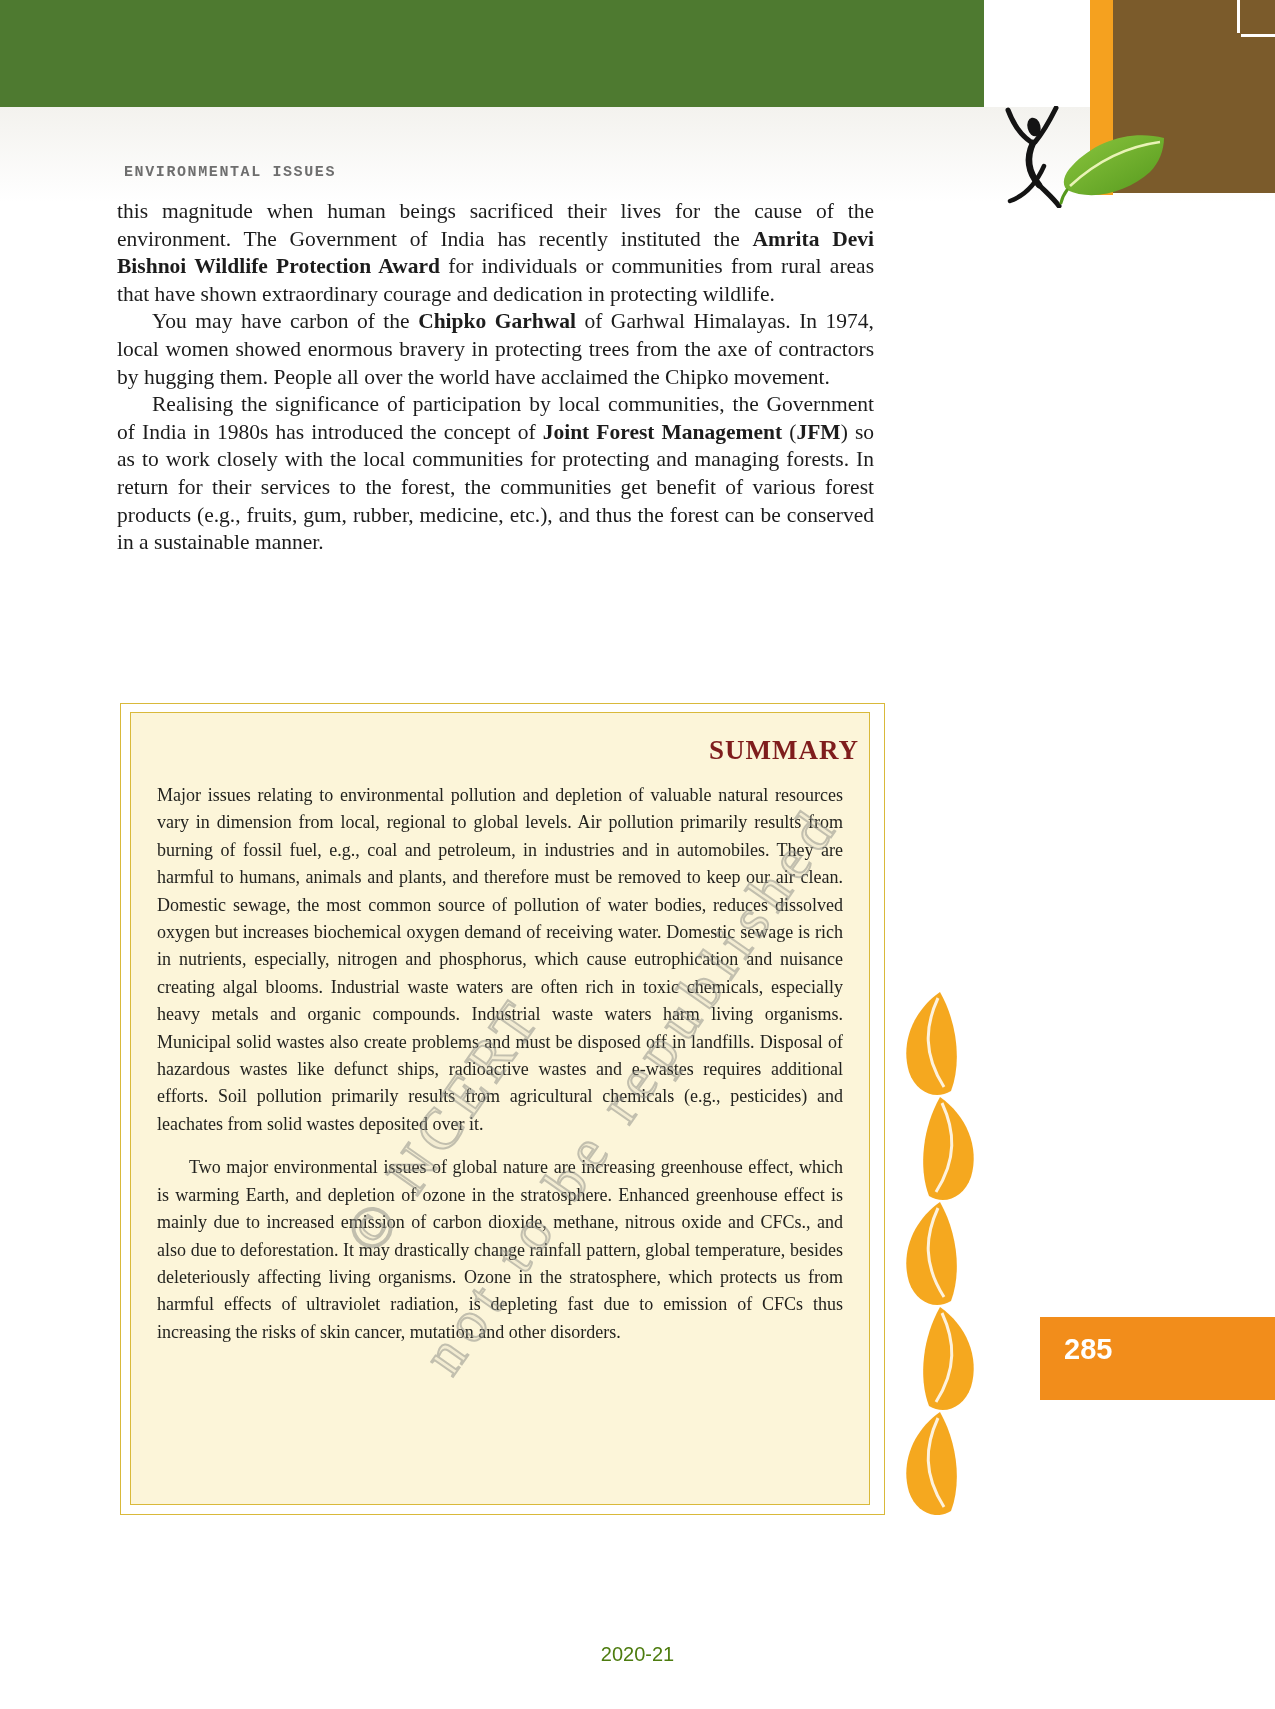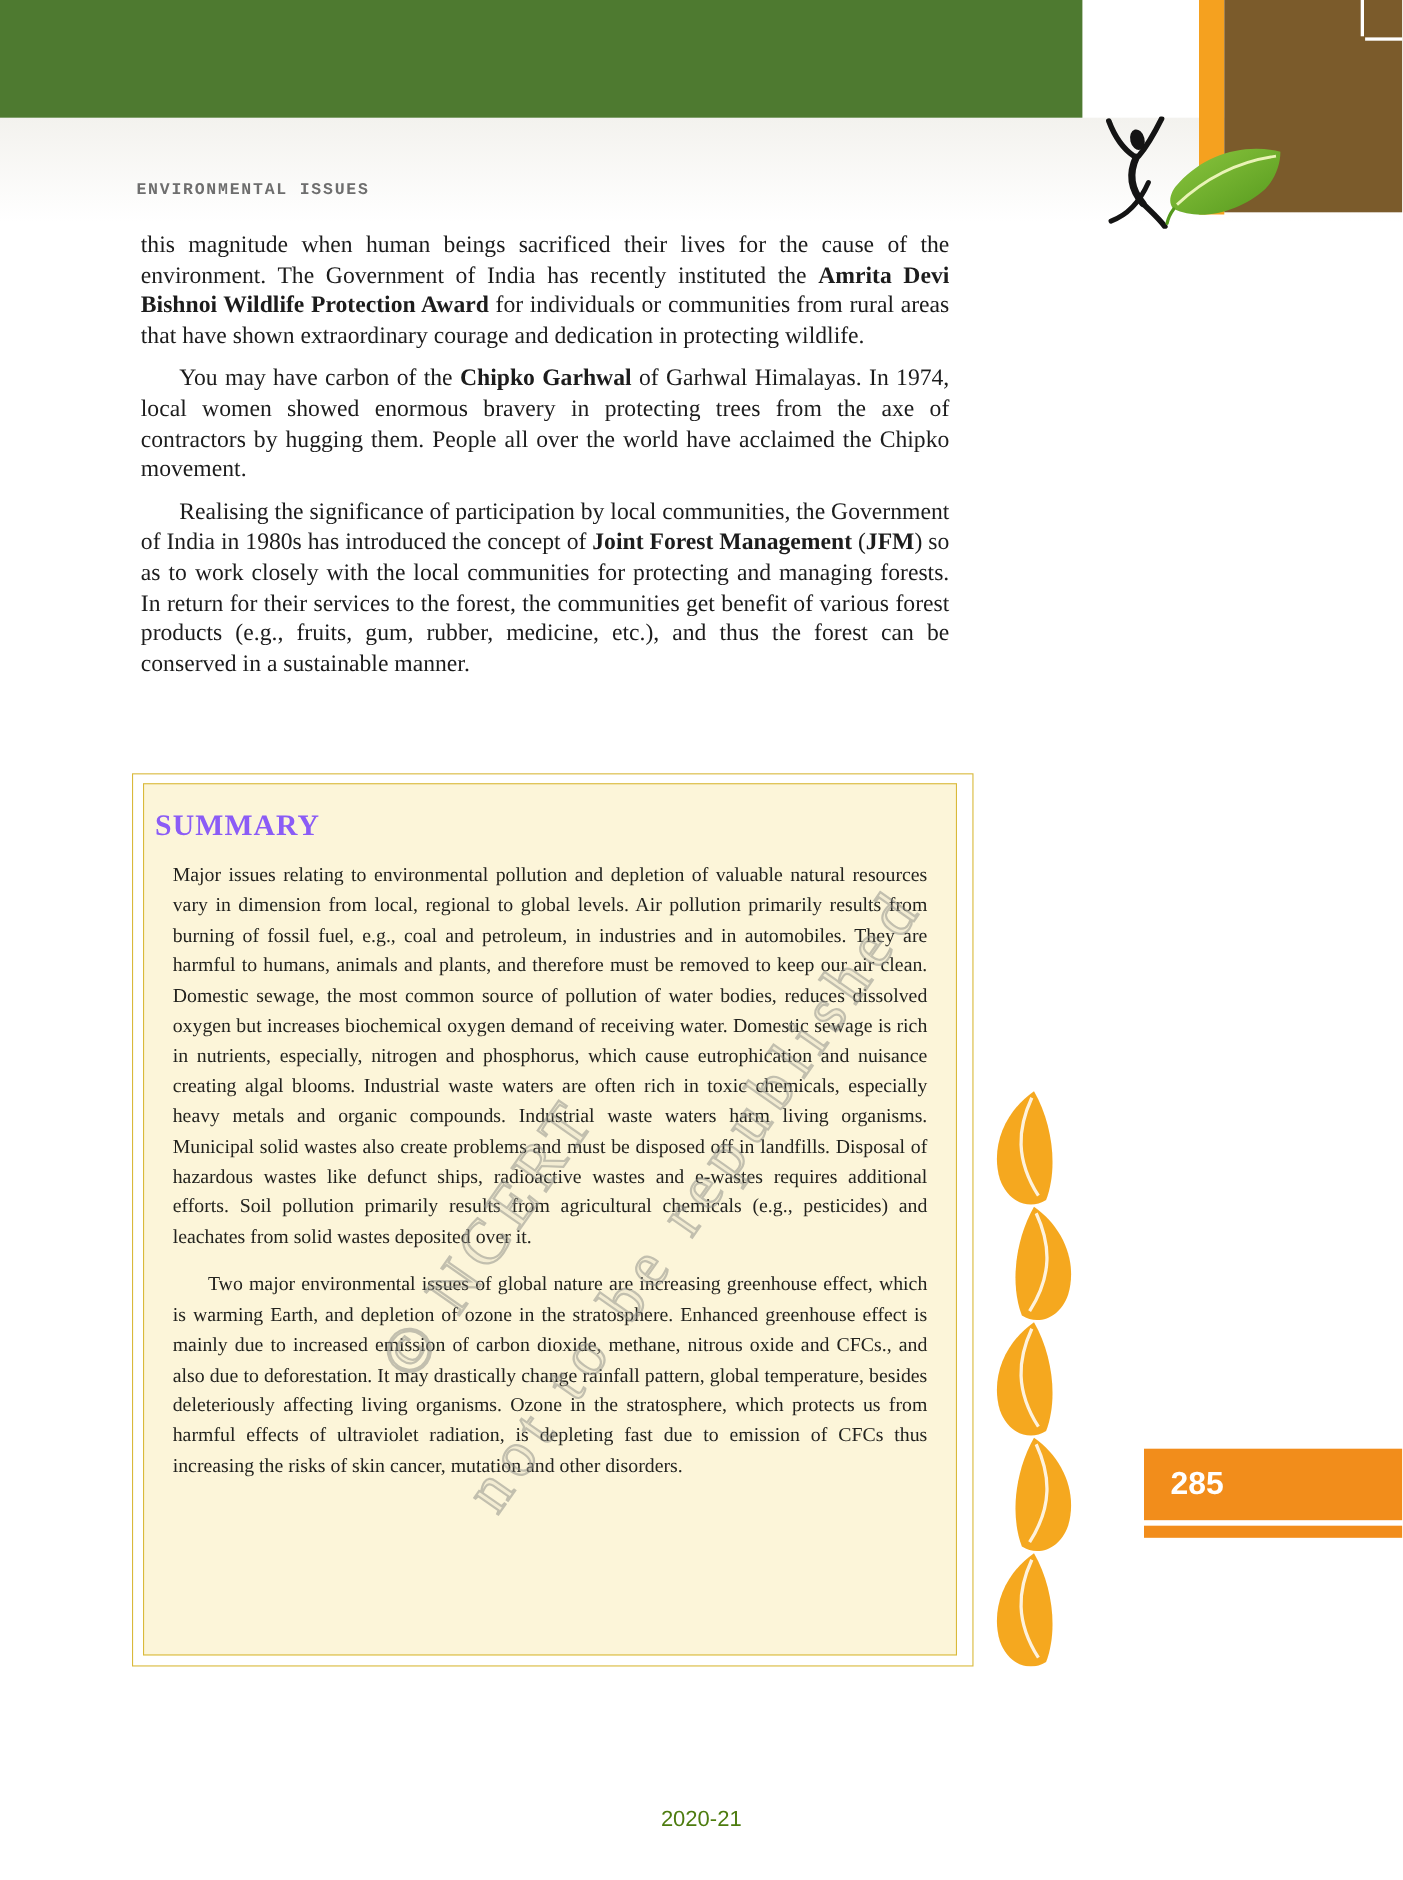--- a/index.html
+++ b/index.html
@@ -12,45 +12,45 @@
   .orange-strip{position:absolute;left:1090px;top:0;width:23px;height:195px;background:#f5a11f;}
   .brown-block{position:absolute;left:1113px;top:0;width:162px;height:193px;background:#7b5b2b;}
   .lmark-v{position:absolute;left:1237px;top:0;width:3px;height:33px;background:#ffffff;}
   .lmark-h{position:absolute;left:1241px;top:34px;width:34px;height:3px;background:#ffffff;}
   .figure-svg{position:absolute;left:998px;top:106px;width:64px;height:102px;}
   .leaf-svg{position:absolute;left:1058px;top:130px;width:110px;height:78px;}
   .page-label{position:absolute;left:124px;top:164px;font-family:Liberation Mono, monospace;
               font-size:15px;font-weight:700;letter-spacing:1.6px;color:#6e6e6e;}
   
   .bodycol{position:absolute;left:117px;top:198px;width:757px;color:#1c1c1c;}
-  .bodycol .para{margin:11px;font-size:21.5px;line-height:27.6px;text-align:justify;}
+  .bodycol .para{margin:0;font-size:21.5px;line-height:27.6px;text-align:justify;}
   .bodycol .para.indent{text-indent:35px;}
   .para b{font-weight:700;}
   
   .summary-outer{position:absolute;left:120px;top:703px;width:763px;height:810px;
                  border:1.5px solid #d9b93a;background:transparent;}
   .summary-box{position:absolute;left:130px;top:712px;width:740px;height:793px;
                border:1px solid #d9b93a;background:#fcf5d9;box-sizing:border-box;
                padding:16px 10px 0 10px;color:#23231f;}
-  .summary-title{margin:6px 0 2px 0;text-align:left;font-size:27px;font-weight:700;
-                 letter-spacing:1px;color:#8b5cf6;}
+  .summary-title{margin:6px 0 2px 0;text-align:right;font-size:27px;font-weight:700;
+                 letter-spacing:1px;color:#7f1d1d;}
   .summary-box .para{margin:16px;font-size:18px;line-height:27.4px;text-align:justify;}
   .summary-box .para.indent{text-indent:32px;}
   
   .watermark{position:absolute;left:190px;top:620px;width:900px;height:680px;
              display:flex;flex-direction:column;justify-content:center;align-items:flex-start;
              transform:rotate(-55deg);pointer-events:none;opacity:.55;}
   .watermark .wline{font-family:"Liberation Serif",serif;color:rgba(125,125,118,0.12);
              -webkit-text-stroke:2px #93938b;white-space:nowrap;}
   .wline1{font-size:58px;letter-spacing:7px;margin-left:55px;}
   .wline2{font-size:58px;letter-spacing:9px;margin-top:66px;}
   
   .garland{position:absolute;left:894px;top:988px;width:92px;height:527px;overflow:hidden;}
   
-  .pageno-box{position:absolute;left:1040px;top:1317px;width:235px;height:65px;background:#f28d1b;}
+  .pageno-box{position:absolute;left:1040px;top:1317px;width:235px;height:83px;background:#f28d1b;}
   .pageno-box span{display:block;padding-left:24px;line-height:65px;
                    font-family:"Liberation Sans",sans-serif;font-size:29px;font-weight:700;color:#ffffff;}
   .pageno-strip{position:absolute;left:1040px;top:1387px;width:235px;height:11px;background:#f28d1b;}
   
   .footer{position:absolute;left:0;top:1643px;width:1275px;text-align:center;
           font-family:"Liberation Sans",sans-serif;font-size:20px;color:#4d7c0f;}
 </style>
 </head>
 <body>
 

